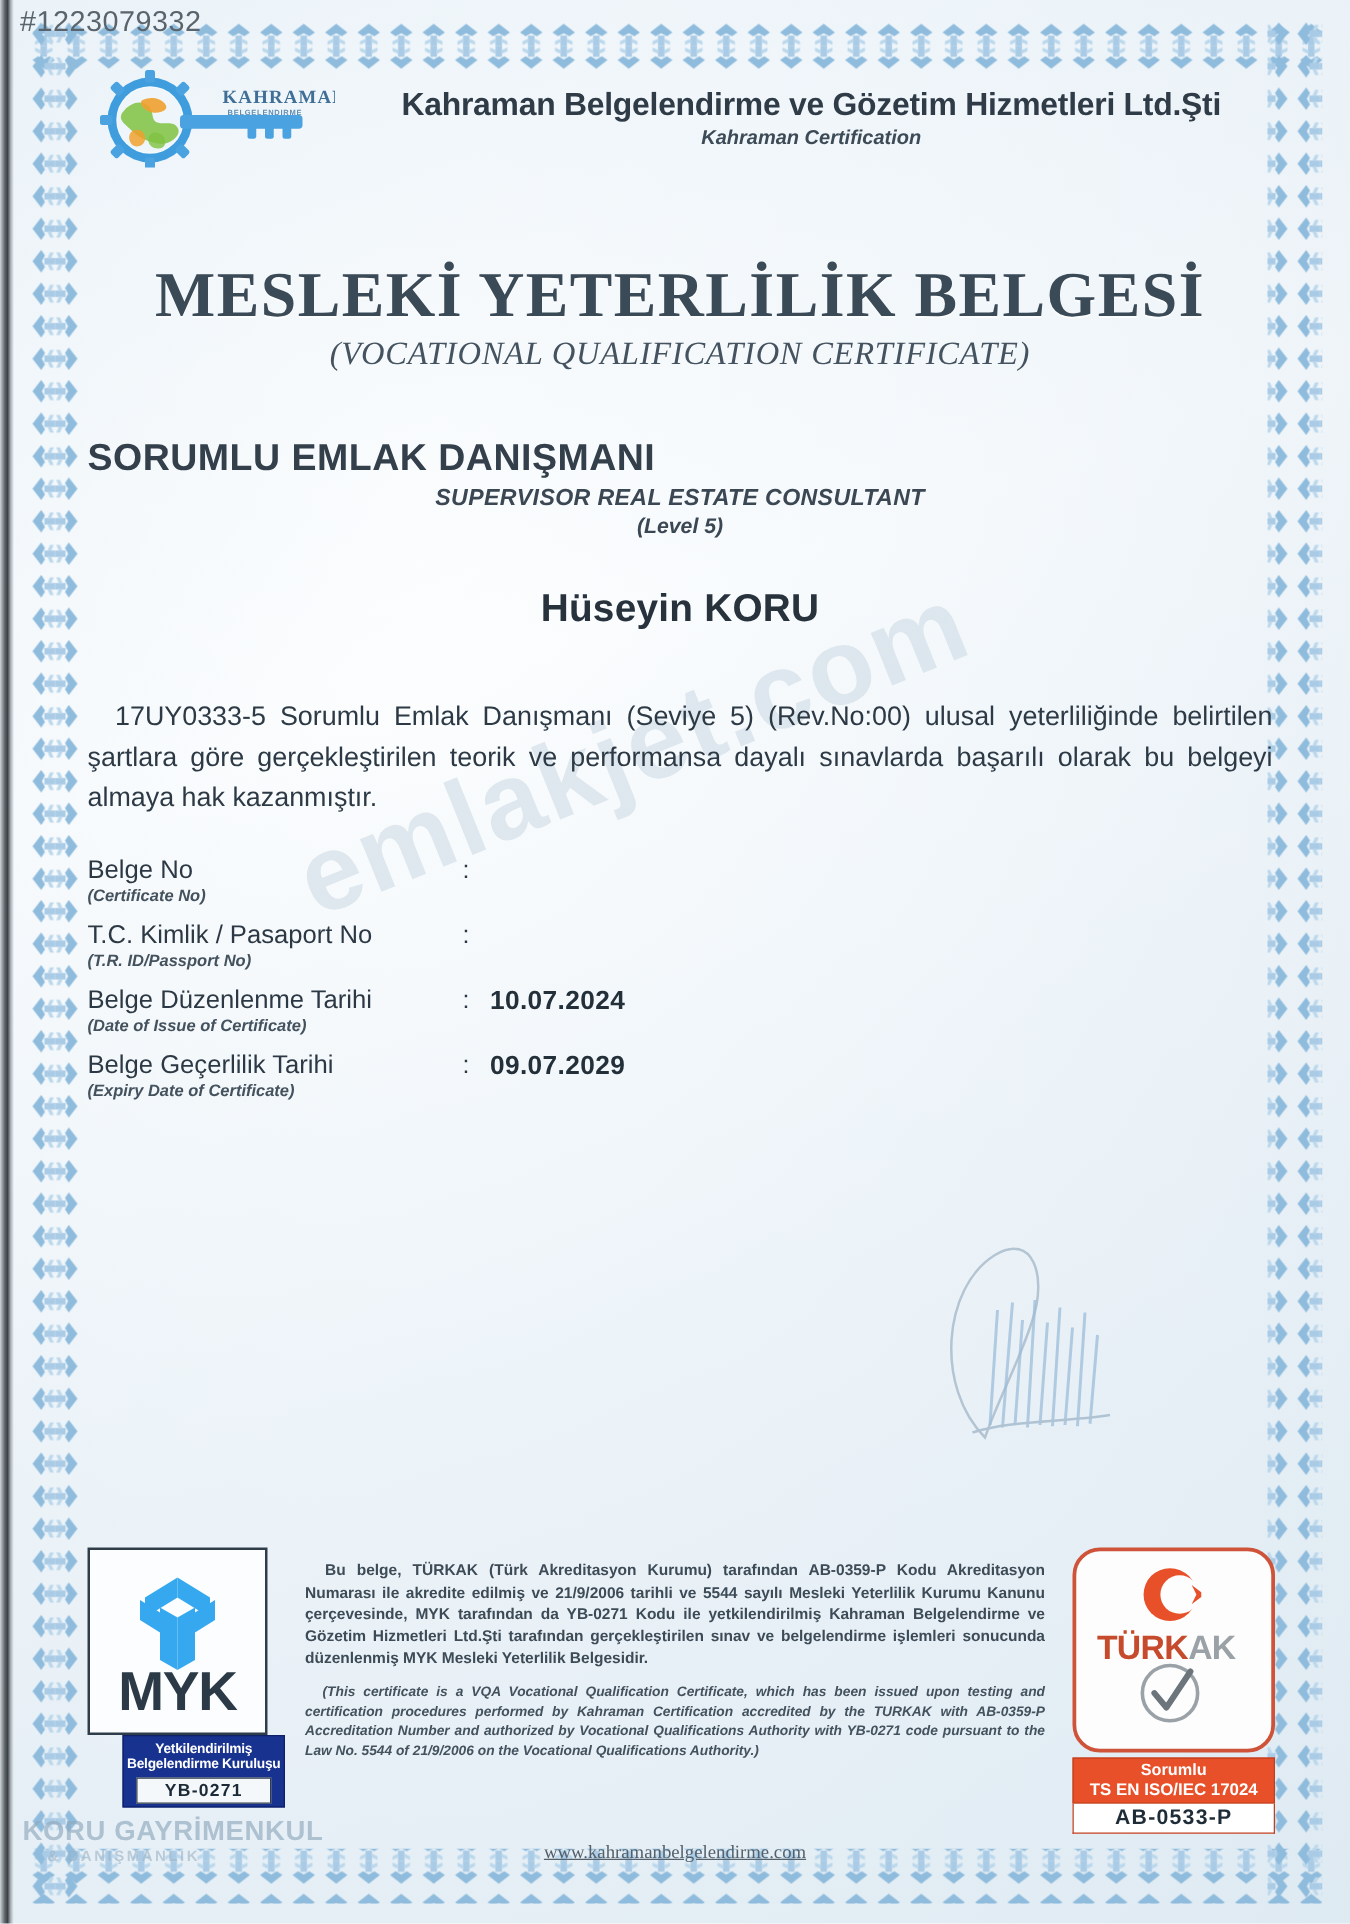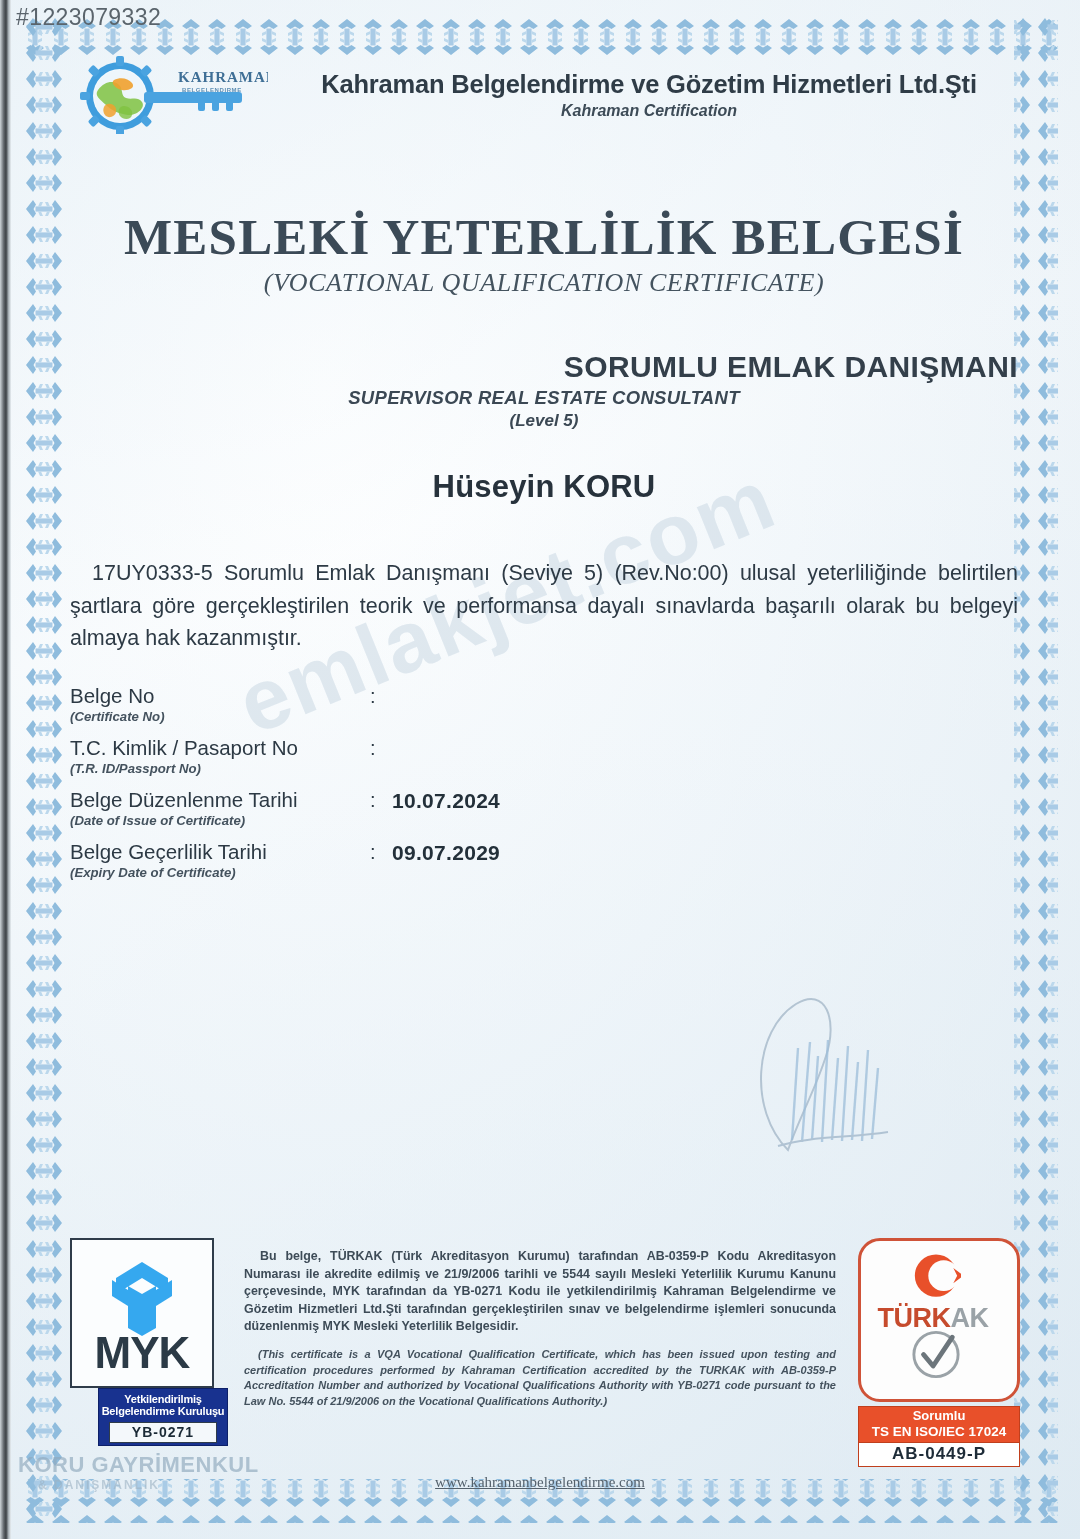--- a/index.html
+++ b/index.html
@@ -59,21 +59,21 @@
     color:#3b4a57;
     text-shadow:0 1px 0 rgba(255,255,255,.7);
   }
   .title-sub{
     text-align:center;margin-top:2px;
     font-family:"Liberation Serif", serif;
     font-size:26px;font-style:italic;font-weight:400;letter-spacing:.6px;
     color:#44535f;
   }
   .occ-main{
-    text-align:right;margin-top:52px;
+    text-align:left;margin-top:52px;
     font-size:30px;font-weight:700;letter-spacing:.4px;color:#333f4a;
   }
   .occ-sub{
     text-align:center;margin-top:3px;
     font-size:18.5px;font-style:italic;font-weight:600;letter-spacing:.3px;color:#3b4854;
   }
   .level-main{
     text-align:center;margin-top:48px;
     font-size:28px;font-weight:700;color:#313d48;
   }
@@ -389,21 +389,21 @@
         <div class="tk-word"><span class="a">TÜRK</span><span class="b">AK</span></div>
         <svg viewBox="0 0 156 158" width="150" height="152" style="position:absolute;left:0;top:0;">
           <circle cx="78" cy="118" r="23" fill="none" stroke="#9aa2a7" stroke-width="3"></circle>
           <path d="M65 118 L75 130 L95 100" fill="none" stroke="#6c757b" stroke-width="5" stroke-linecap="round" stroke-linejoin="round"></path>
         </svg>
       </div>
       <div class="tk-ribbon">
         <div class="tk-r1">Sorumlu</div>
         <div class="tk-r2">TS EN ISO/IEC 17024</div>
       </div>
-      <div class="tk-code">AB-0449-P</div>
+      <div class="tk-code">AB-0533-P</div>
     </div>
 
   </div>
 
   <div class="website">www.kahramanbelgelendirme.com</div>
 
   <div class="wm wm-bl">KORU GAYRİMENKUL</div>
   <div class="wm wm-bl2">&amp; DANIŞMANLIK</div>
 
 </div>

